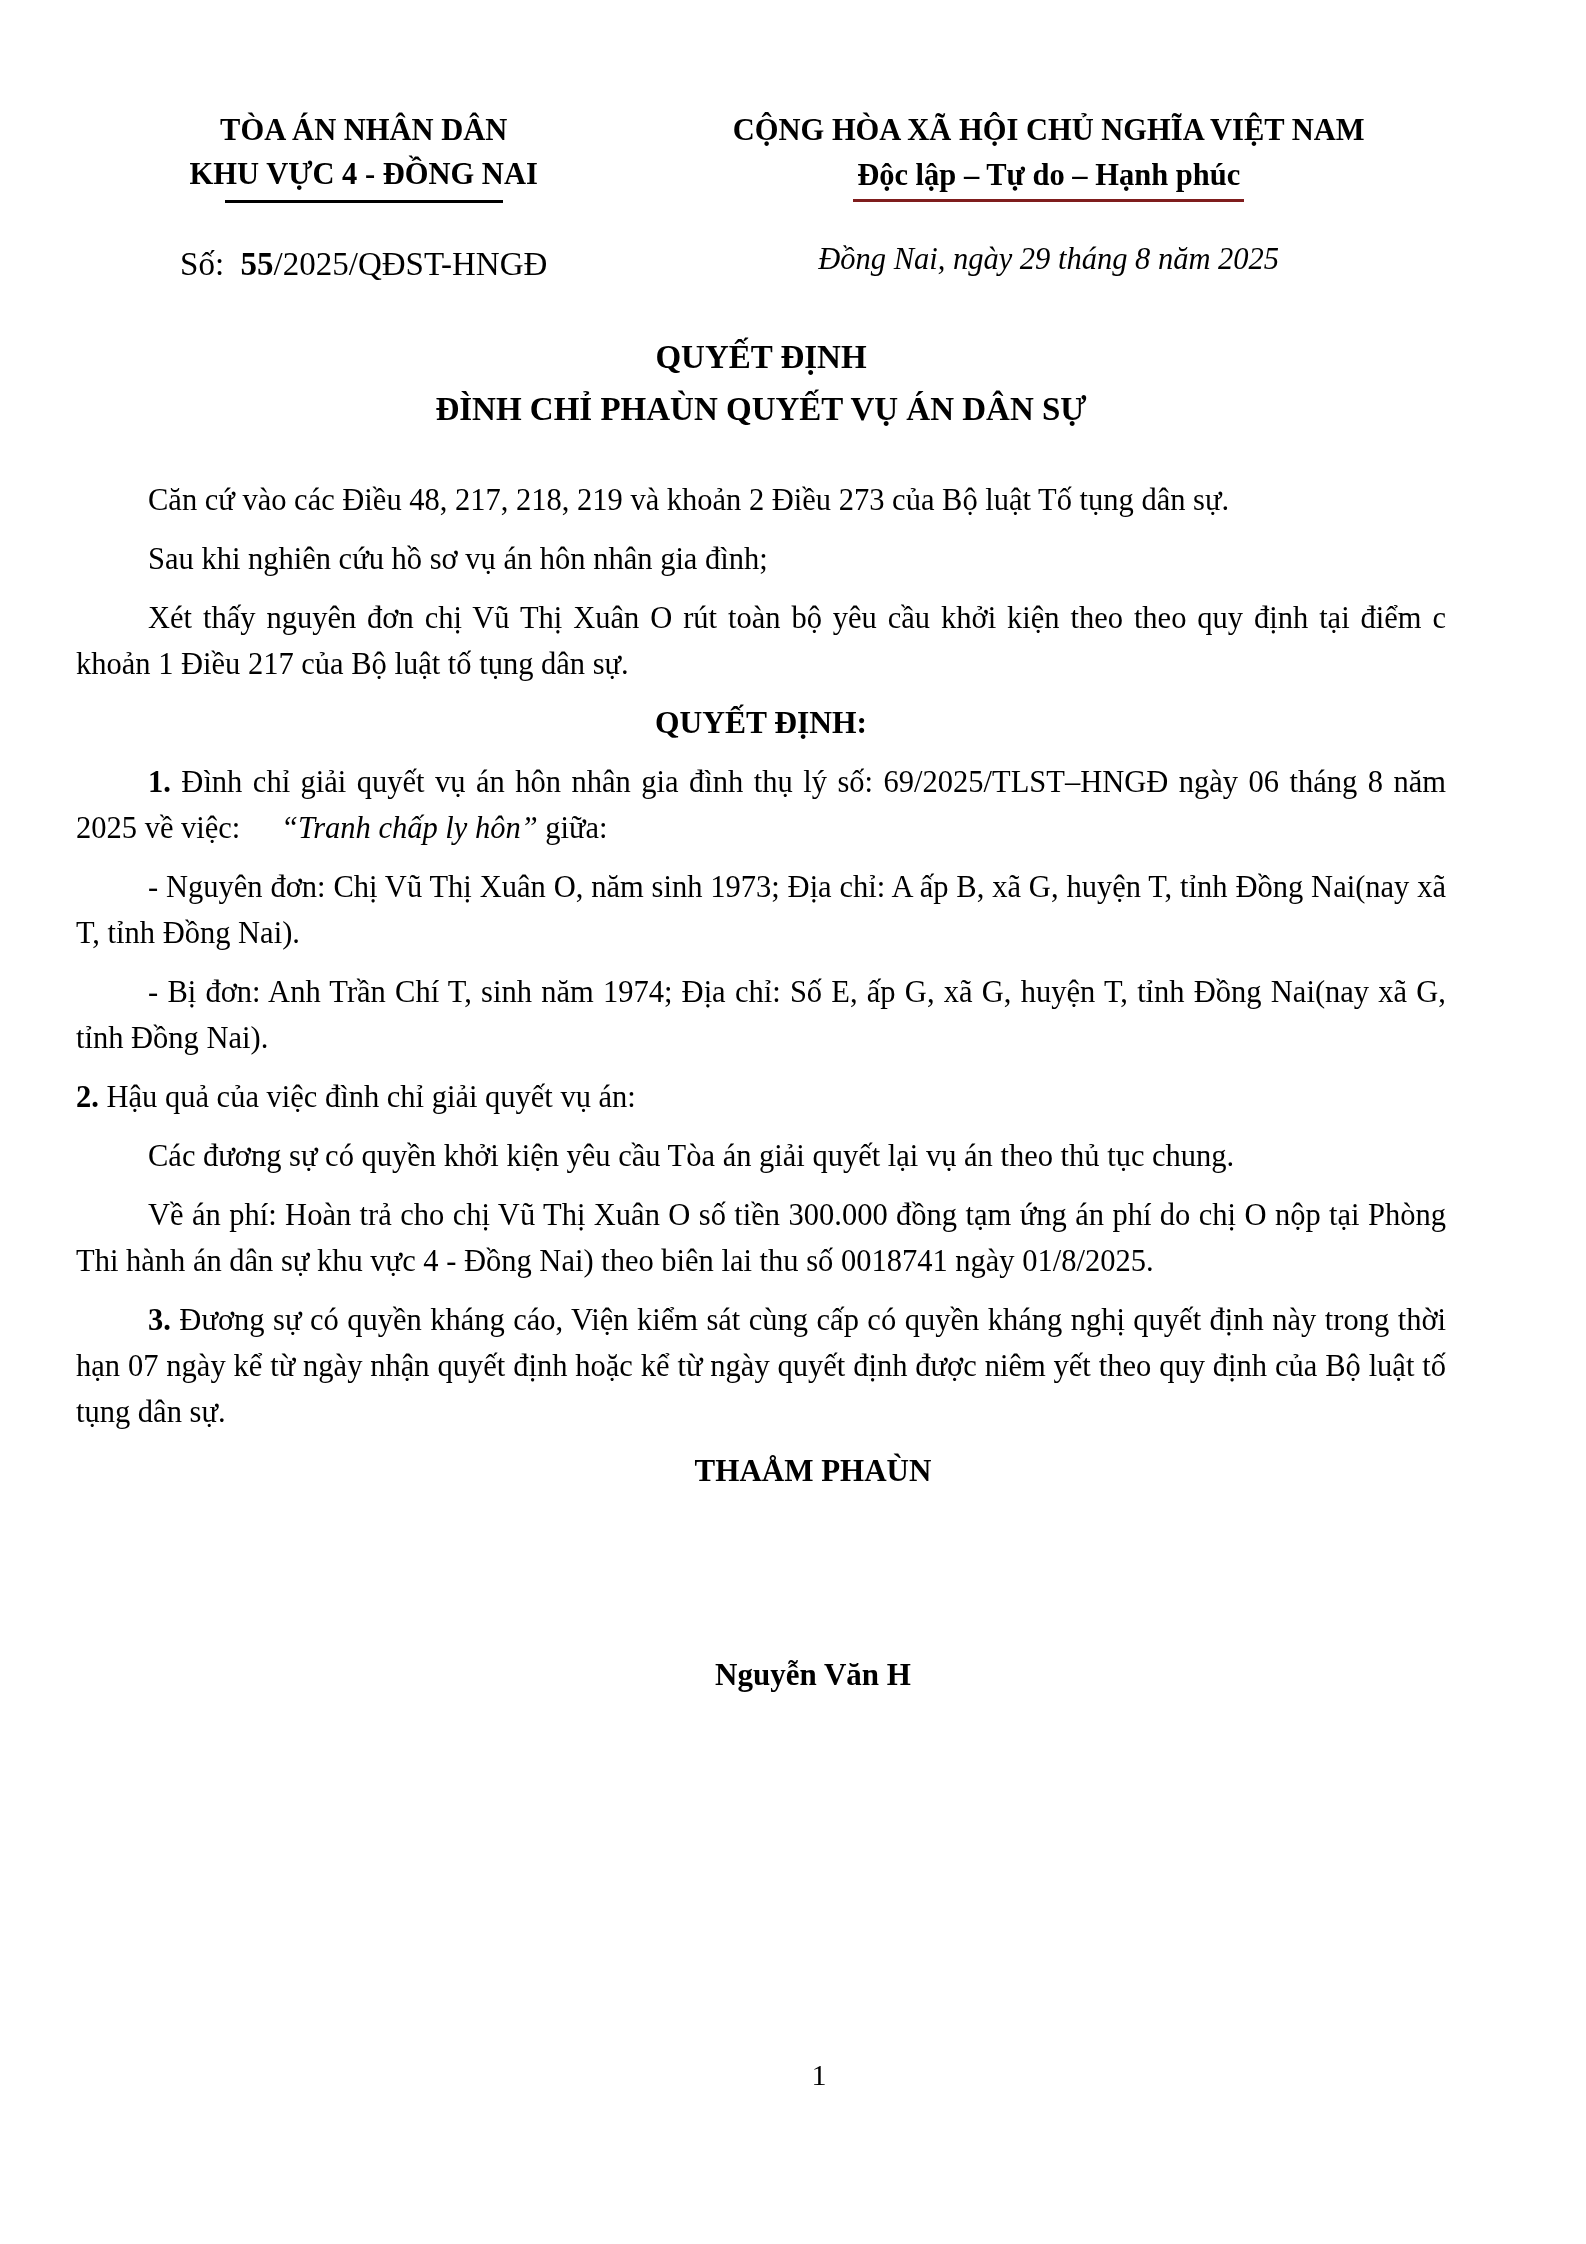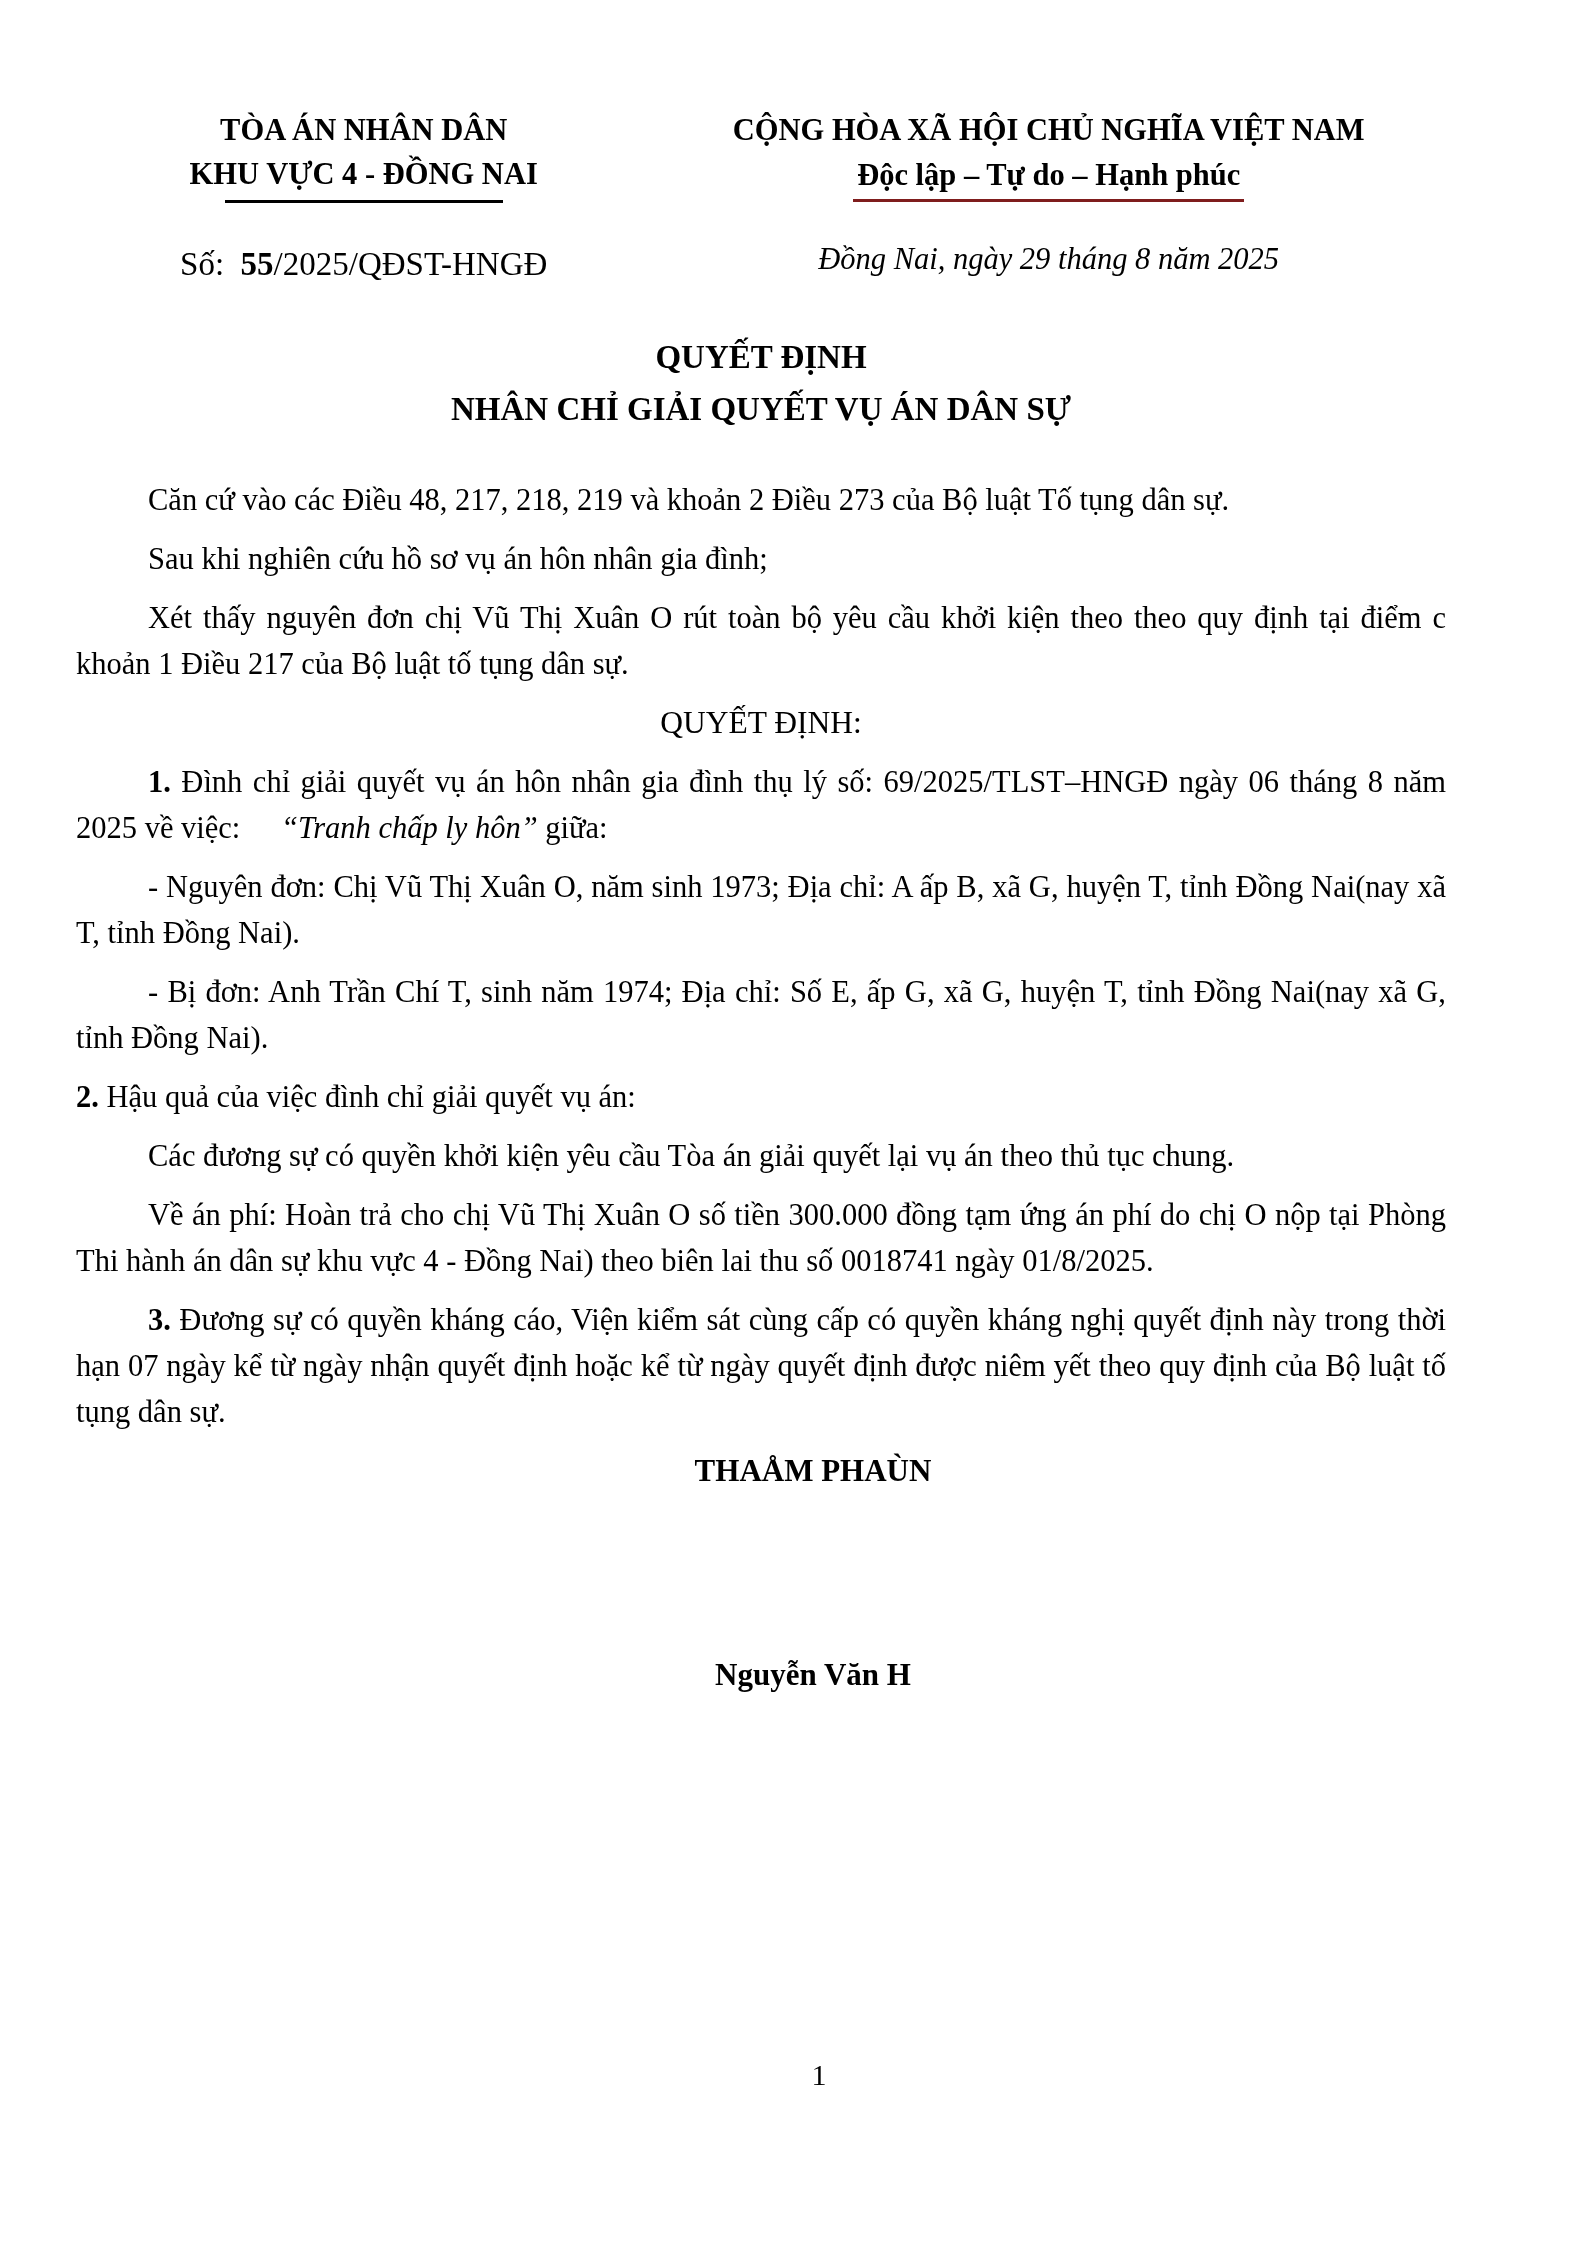--- a/index.html
+++ b/index.html
@@ -38,21 +38,21 @@
   
   .body-block { margin-top: 42px; }
   .para {
     margin: 0 0 13px 0;
     text-align: justify;
     text-indent: 72px;
   }
   .para.no-indent { text-indent: 0; }
   .center-bold {
     text-align: center;
-    font-weight: normal;
+    font-weight: bold;
     font-size: 31.5px;
     margin: 2px 0 13px 0;
   }
   b.num { font-weight: bold; }
   i { font-style: italic; margin-left: 33px; }
   
   .sig { text-align: center; position: relative; left: 52px; margin-top: 4px; }
   .sig-title { font-weight: bold; font-size: 31px; }
   .sig-name  { font-weight: bold; font-size: 31px; margin-top: 158px; }
   
@@ -77,21 +77,21 @@
     </div>
     <div class="h-right">
       <div class="h-bold">CỘNG HÒA XÃ HỘI CHỦ NGHĨA VIỆT NAM</div>
       <div><span class="h-bold motto">Độc lập – Tự do – Hạnh phúc</span></div>
       <div class="doc-date">Đồng Nai, ngày 29 tháng 8 năm 2025</div>
     </div>
   </div>
 
   <div class="title-block">
     <div class="title-line">QUYẾT ĐỊNH</div>
-    <div class="title-line">NHÂN CHỈ GIẢI QUYẾT VỤ ÁN DÂN SỰ</div>
+    <div class="title-line">ĐÌNH CHỈ PHAÙN QUYẾT VỤ ÁN DÂN SỰ</div>
   </div>
 
   <div class="body-block">
     <p class="para">Căn cứ vào các Điều 48, 217, 218, 219 và khoản 2 Điều 273 của Bộ luật Tố tụng dân sự.</p>
     <p class="para">Sau khi nghiên cứu hồ sơ vụ án hôn nhân gia đình;</p>
     <p class="para">Xét thấy nguyên đơn chị Vũ Thị Xuân O rút toàn bộ yêu cầu khởi kiện theo theo quy định tại điểm c khoản 1 Điều 217 của Bộ luật tố tụng dân sự.</p>
 
     <div class="center-bold">QUYẾT ĐỊNH:</div>
 
     <p class="para"><b class="num">1.</b><span> Đình chỉ giải quyết vụ án hôn nhân gia đình thụ lý số: 69/2025/TLST–HNGĐ ngày 06 tháng 8 năm 2025 về việc: </span><i>“Tranh chấp ly hôn”</i><span> giữa:</span></p>

